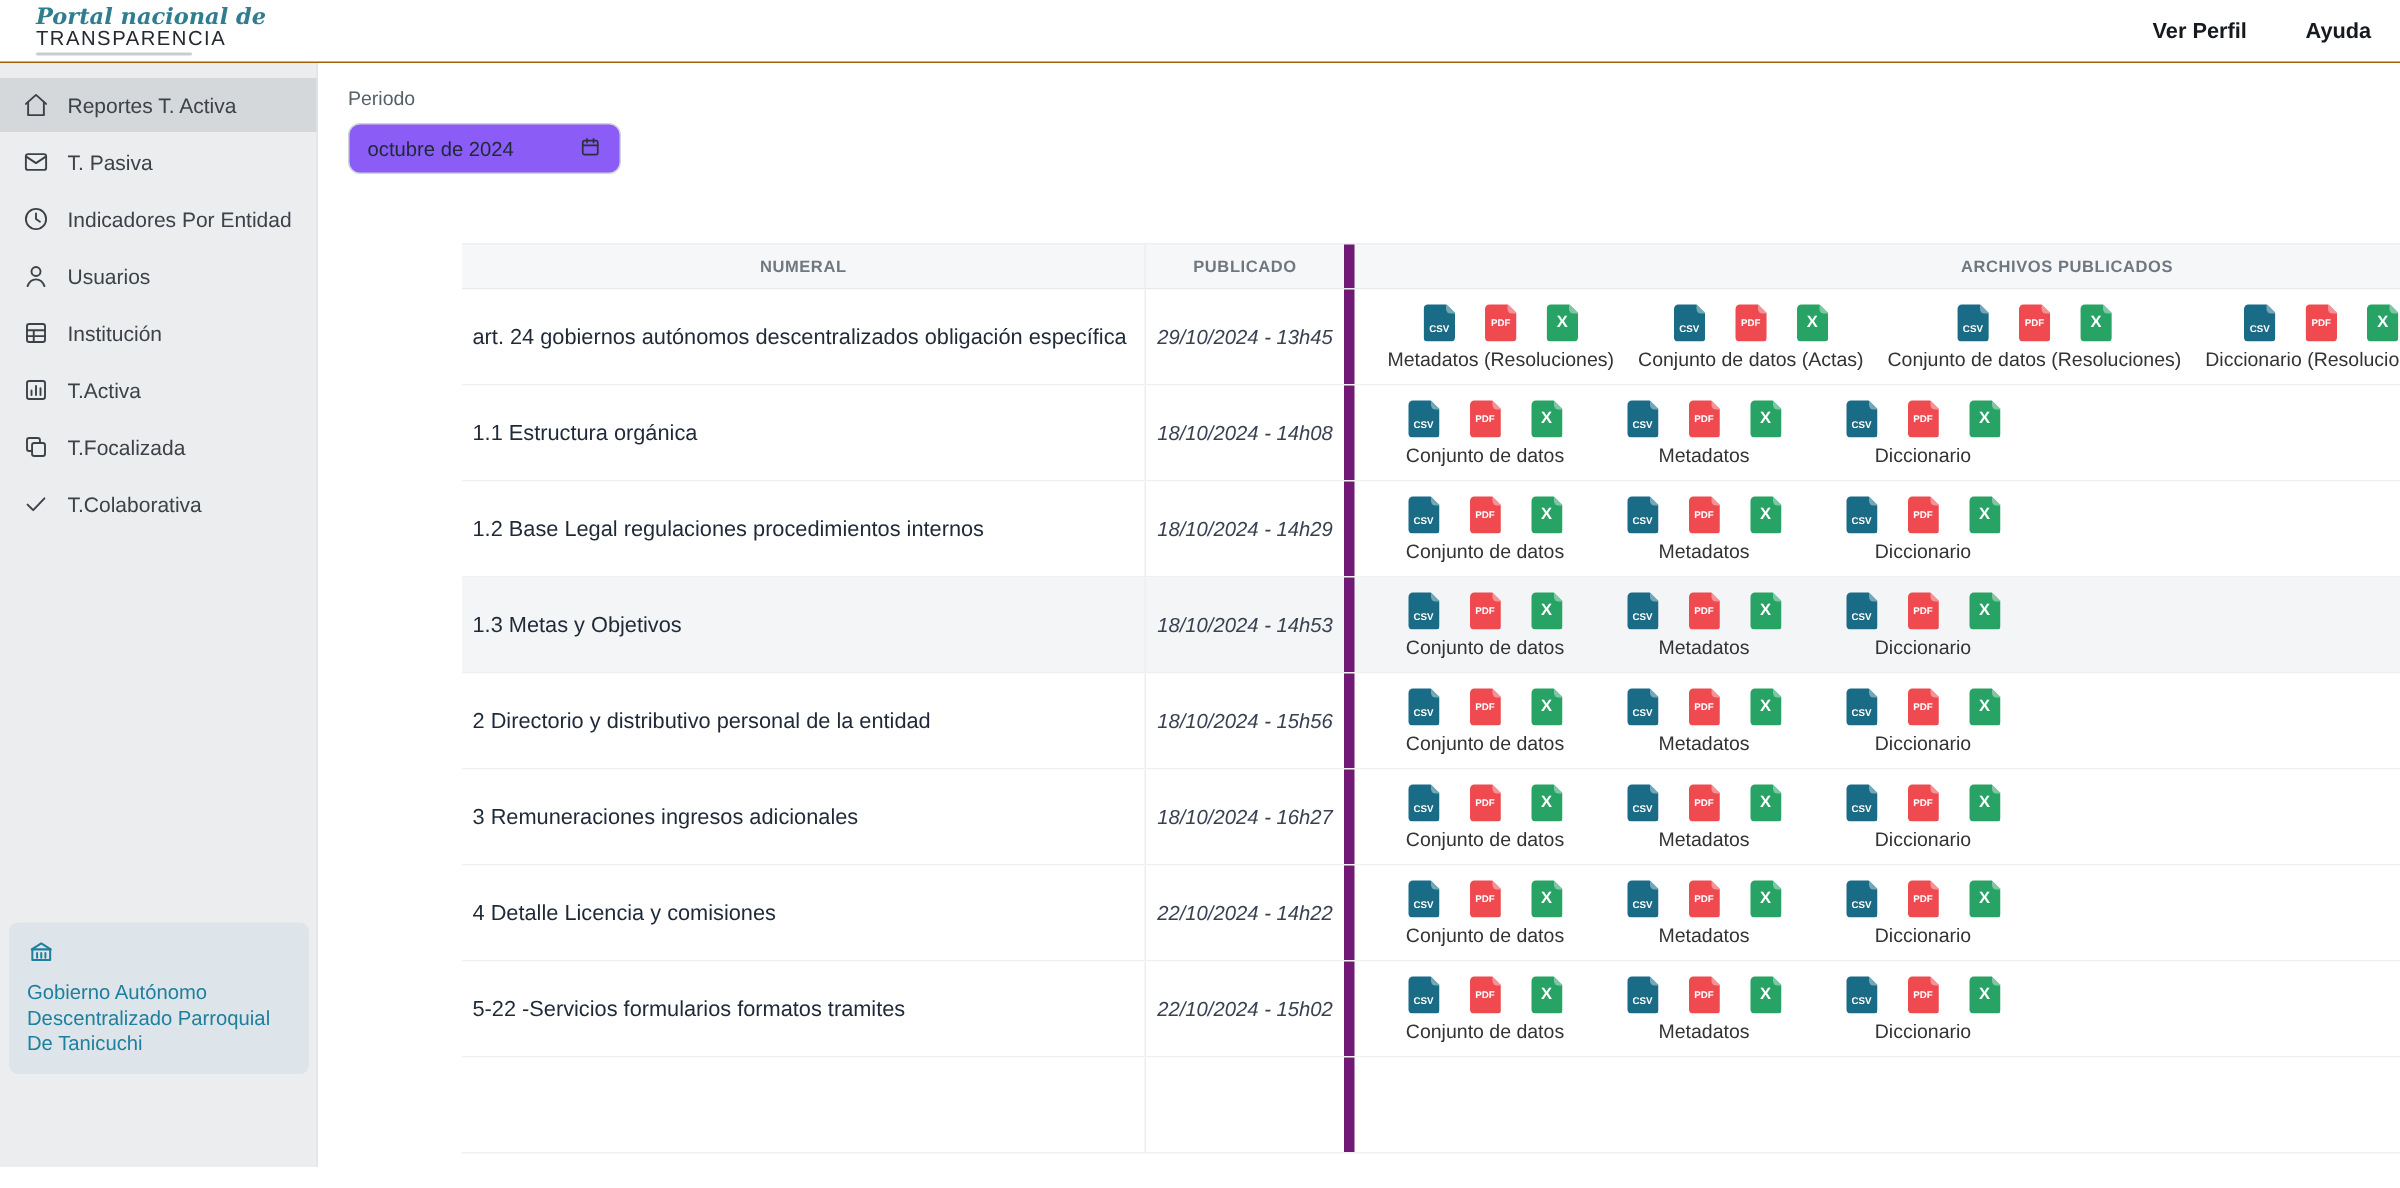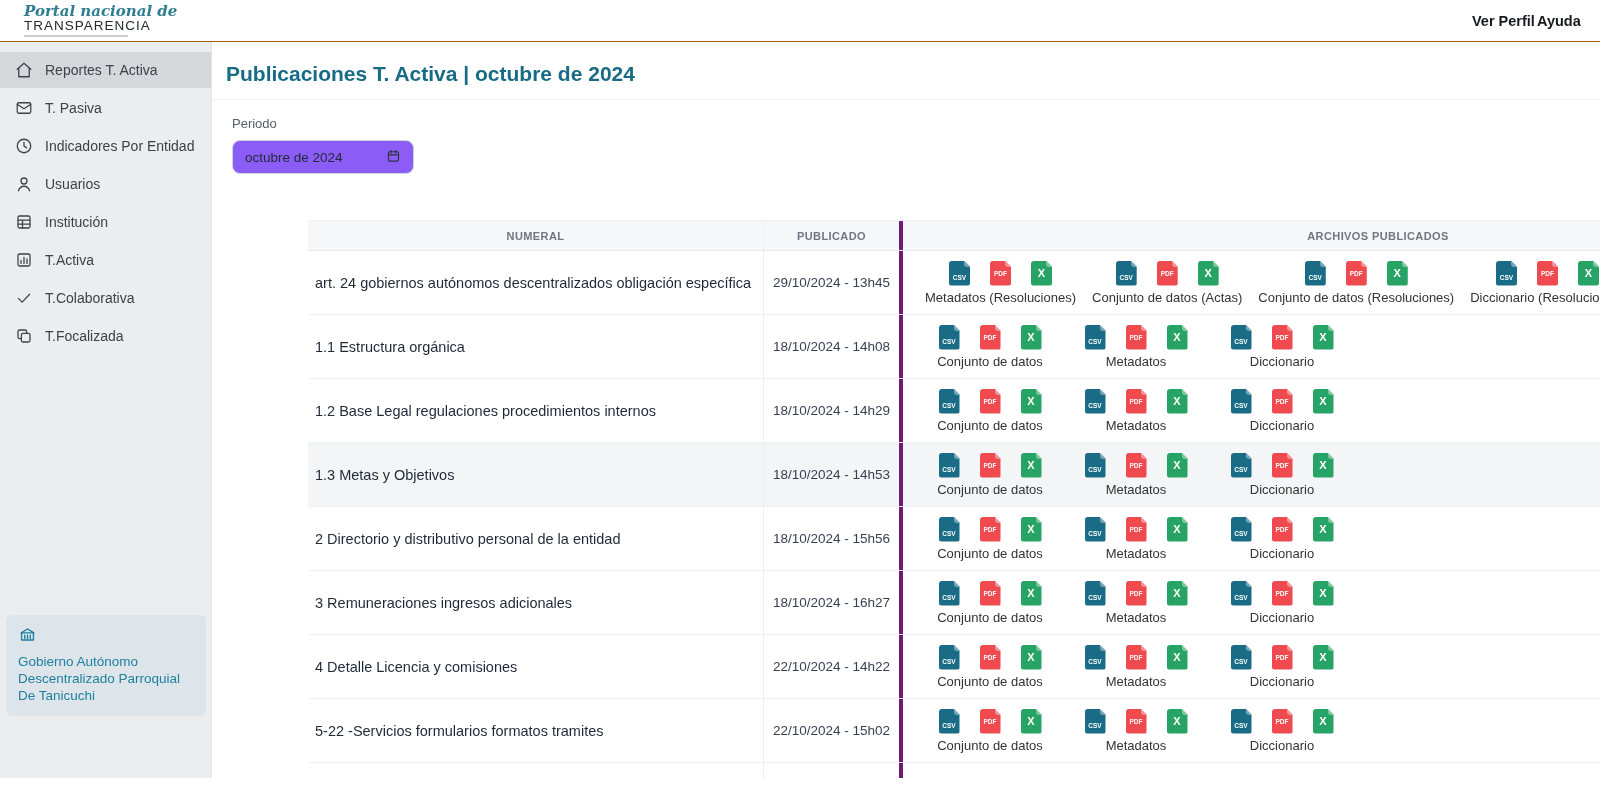--- a/index.html
+++ b/index.html
@@ -20,21 +20,21 @@
     font-size:15px; color:#2e7e90;
   }
   .logo-main {
     font-size:13.5px; font-weight:normal; letter-spacing:1px; color:#232a31;
   }
   .logo-rule { height:2px; width:104px; background:#c7ccd1; margin-top:2px; border-radius:1px; }
   .hnav-item {
     position:absolute; top:0; height:100%; display:flex; align-items:center;
     font-size:14.5px; font-weight:600; color:#16191d; cursor:pointer; white-space:nowrap;
   }
-  .hnav-perfil { left:1435px;margin-left:37px; }
+  .hnav-perfil { left:1435px; }
   .hnav-ayuda { left:1537px; }
 
   
   .layout { display:flex; height:736px; }
 
   
   .sidebar {
     width:212px; background:#ebedef; border-right:1px solid #e2e5e8;
     display:flex; flex-direction:column; padding-top:10px; flex-shrink:0;
   }
@@ -68,27 +68,27 @@
 
   
   .table { width:1545px; margin:46px 0 0 96px; }
   .thead {
     display:flex; height:31px; background:#f6f7f8;
     border-top:1px solid #edeff1; border-bottom:1px solid #e7eaec;
     color:#6f7780; font-size:11px; font-weight:bold; letter-spacing:.4px;
   }
   .th { display:flex; align-items:center; justify-content:center; }
   .col-numeral { width:455px; }
-  .col-pub { width:140px; border-left:1px solid #eceef0; border-right:4px solid #701a75; }
+  .col-pub { width:140px; border-left:1px solid #eceef0; border-right:7px solid #701a75; }
   .col-files { flex:1; }
   .trow { display:flex; min-height:64px; border-bottom:1px solid #eef0f2; background:#fff; }
   .trow.hl { background:#f4f5f6; }
   .cell { display:flex; align-items:center; }
   .cell.col-numeral { padding-left:7px; font-size:14.5px; color:#1f2937; }
-  .cell.col-pub { justify-content:center; font-size:13.5px; color:#374151; }
+  .cell.col-pub { justify-content:center; font-size:13.5px; color:#374151;font-style:italic; }
   .cell.col-files { padding-left:14px; }
   .fgroup { display:flex; flex-direction:column; align-items:center; min-width:146px; padding:0 8px; }
   .ficons { display:flex; gap:20px; margin-bottom:4px; }
   .ficon {
     width:21px; height:25px; border-radius:3px; position:relative;
     color:#fff; font-weight:bold; display:flex; align-items:center; justify-content:center;
     cursor:pointer; clip-path:polygon(0 0, 15px 0, 21px 6px, 21px 100%, 0 100%);
   }
   .ficon::after {
     content:""; position:absolute; top:0; right:0; width:6px; height:6px;
@@ -165,51 +165,48 @@
             <svg viewBox="0 0 24 24">
               <rect x="4" y="4" width="16" height="16" rx="2"></rect>
               <path d="M8 16.5v-4M12 16.5v-8M16 16.5v-6"></path>
             </svg>
           </span>
           <span class="slabel">T.Activa</span>
         </div>
         <div class="side-item">
           <span class="sicon">
             <svg viewBox="0 0 24 24">
-              <path d="M4.5 12.5l5 5L19.5 7"></path>
-            </svg>
-          </span>
-          <span class="slabel">T.Colaborativa</span>
-        </div>
-        <div class="side-item">
-          <span class="sicon">
-            <svg viewBox="0 0 24 24">
               <rect x="8.5" y="8.5" width="11.5" height="11.5" rx="2"></rect>
               <path d="M15.5 8.5V6a2 2 0 0 0-2-2H6a2 2 0 0 0-2 2v7.5a2 2 0 0 0 2 2h2.5"></path>
             </svg>
           </span>
           <span class="slabel">T.Focalizada</span>
+        </div>
+        <div class="side-item">
+          <span class="sicon">
+            <svg viewBox="0 0 24 24">
+              <path d="M4.5 12.5l5 5L19.5 7"></path>
+            </svg>
+          </span>
+          <span class="slabel">T.Colaborativa</span>
         </div>
       </div>
     <div class="entity-box">
       <div class="entity-icon">
         <svg viewBox="0 0 24 24">
             <path d="M4 10l8-5 8 5"></path>
             <rect x="4.5" y="10" width="15" height="9"></rect>
             <path d="M8.5 13v4M12 13v4M15.5 13v4"></path>
           </svg>
       </div>
       <div class="entity-text">Gobierno Autónomo Descentralizado Parroquial De Tanicuchi</div>
     </div>
   </div>
 
   <div class="main">
-    <div class="title-bar">
-      <span class="page-title">Publicaciones T. Activa | octubre de 2024</span>
-    </div>
     <div class="period-wrap">
       <div class="period-label">Periodo</div>
       <div class="date-input">
         <span>octubre de 2024</span>
         <span class="cal-icon">
           <svg viewBox="0 0 24 24">
               <rect x="4" y="6" width="16" height="15" rx="2"></rect>
               <path d="M4 11h16M8.5 4v4M15.5 4v4"></path>
             </svg>
         </span>

